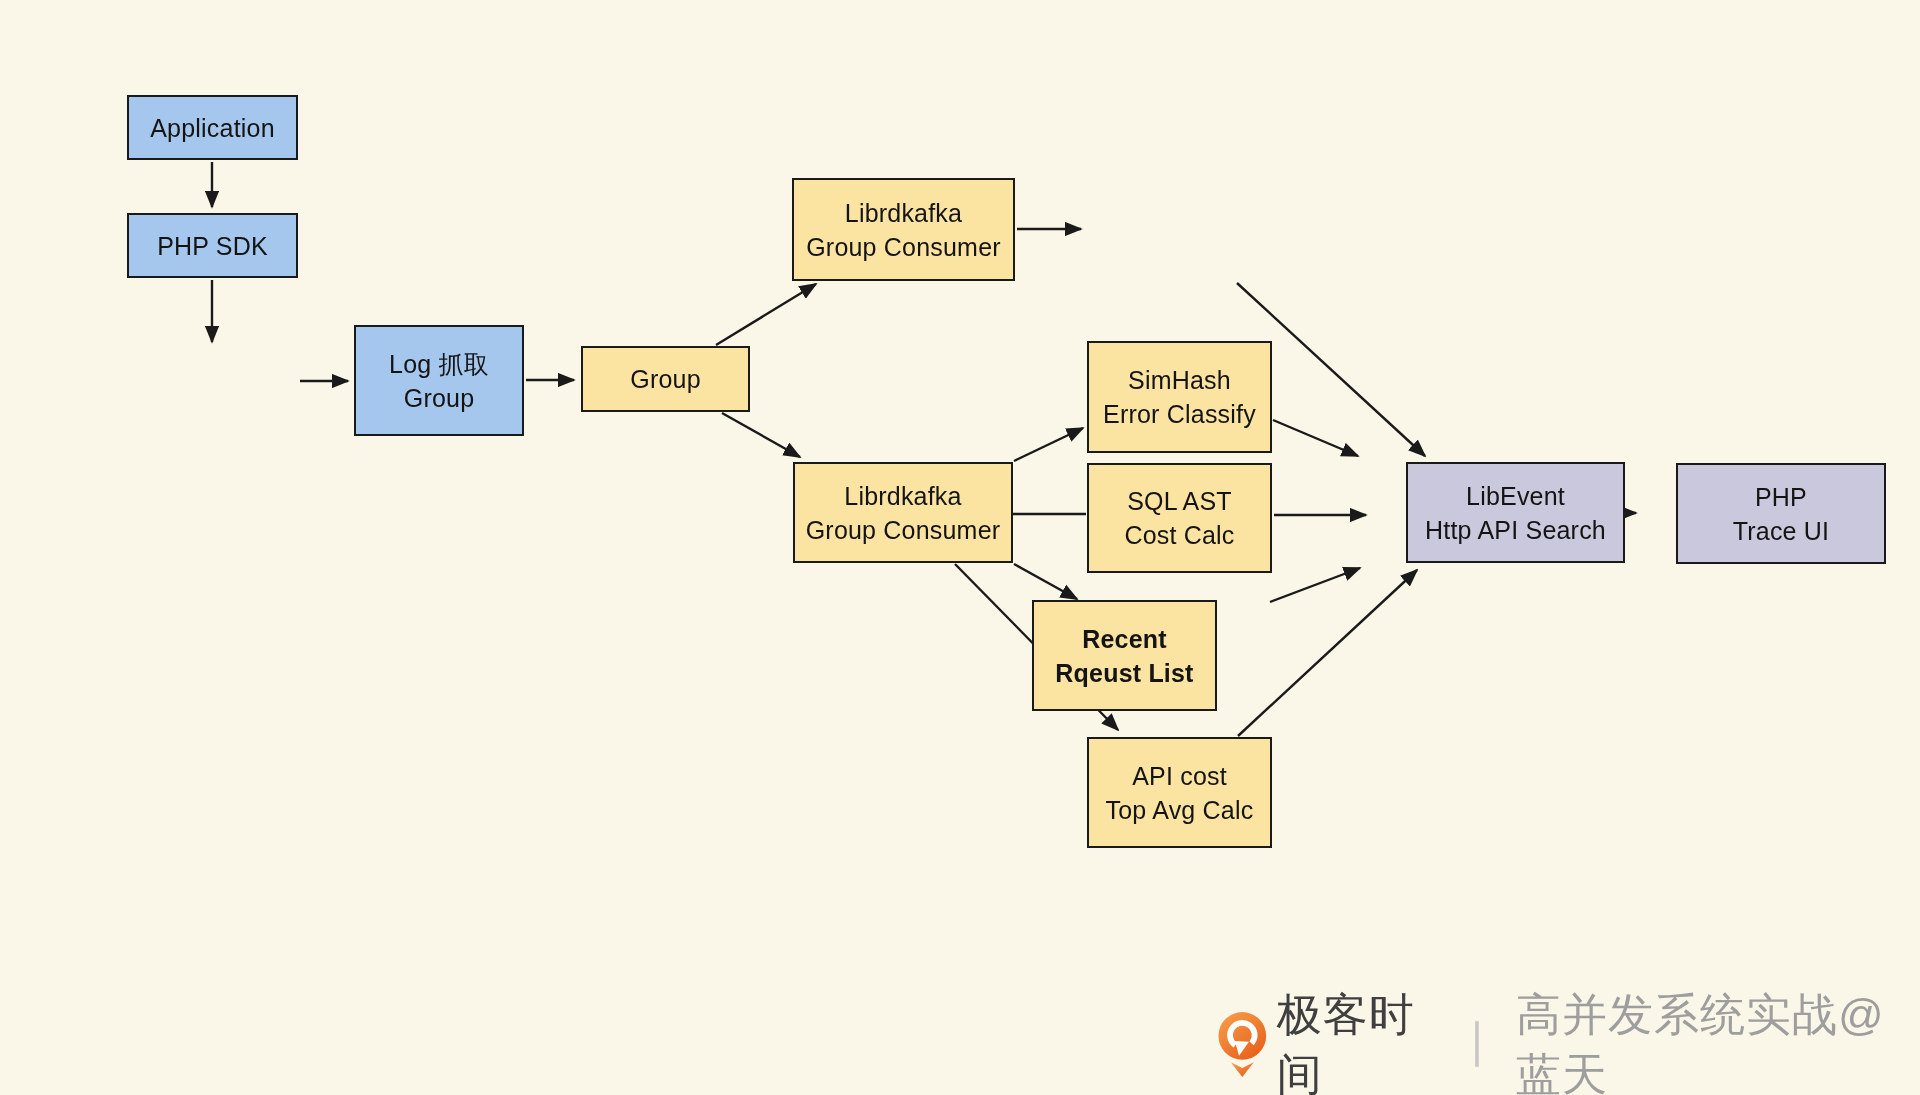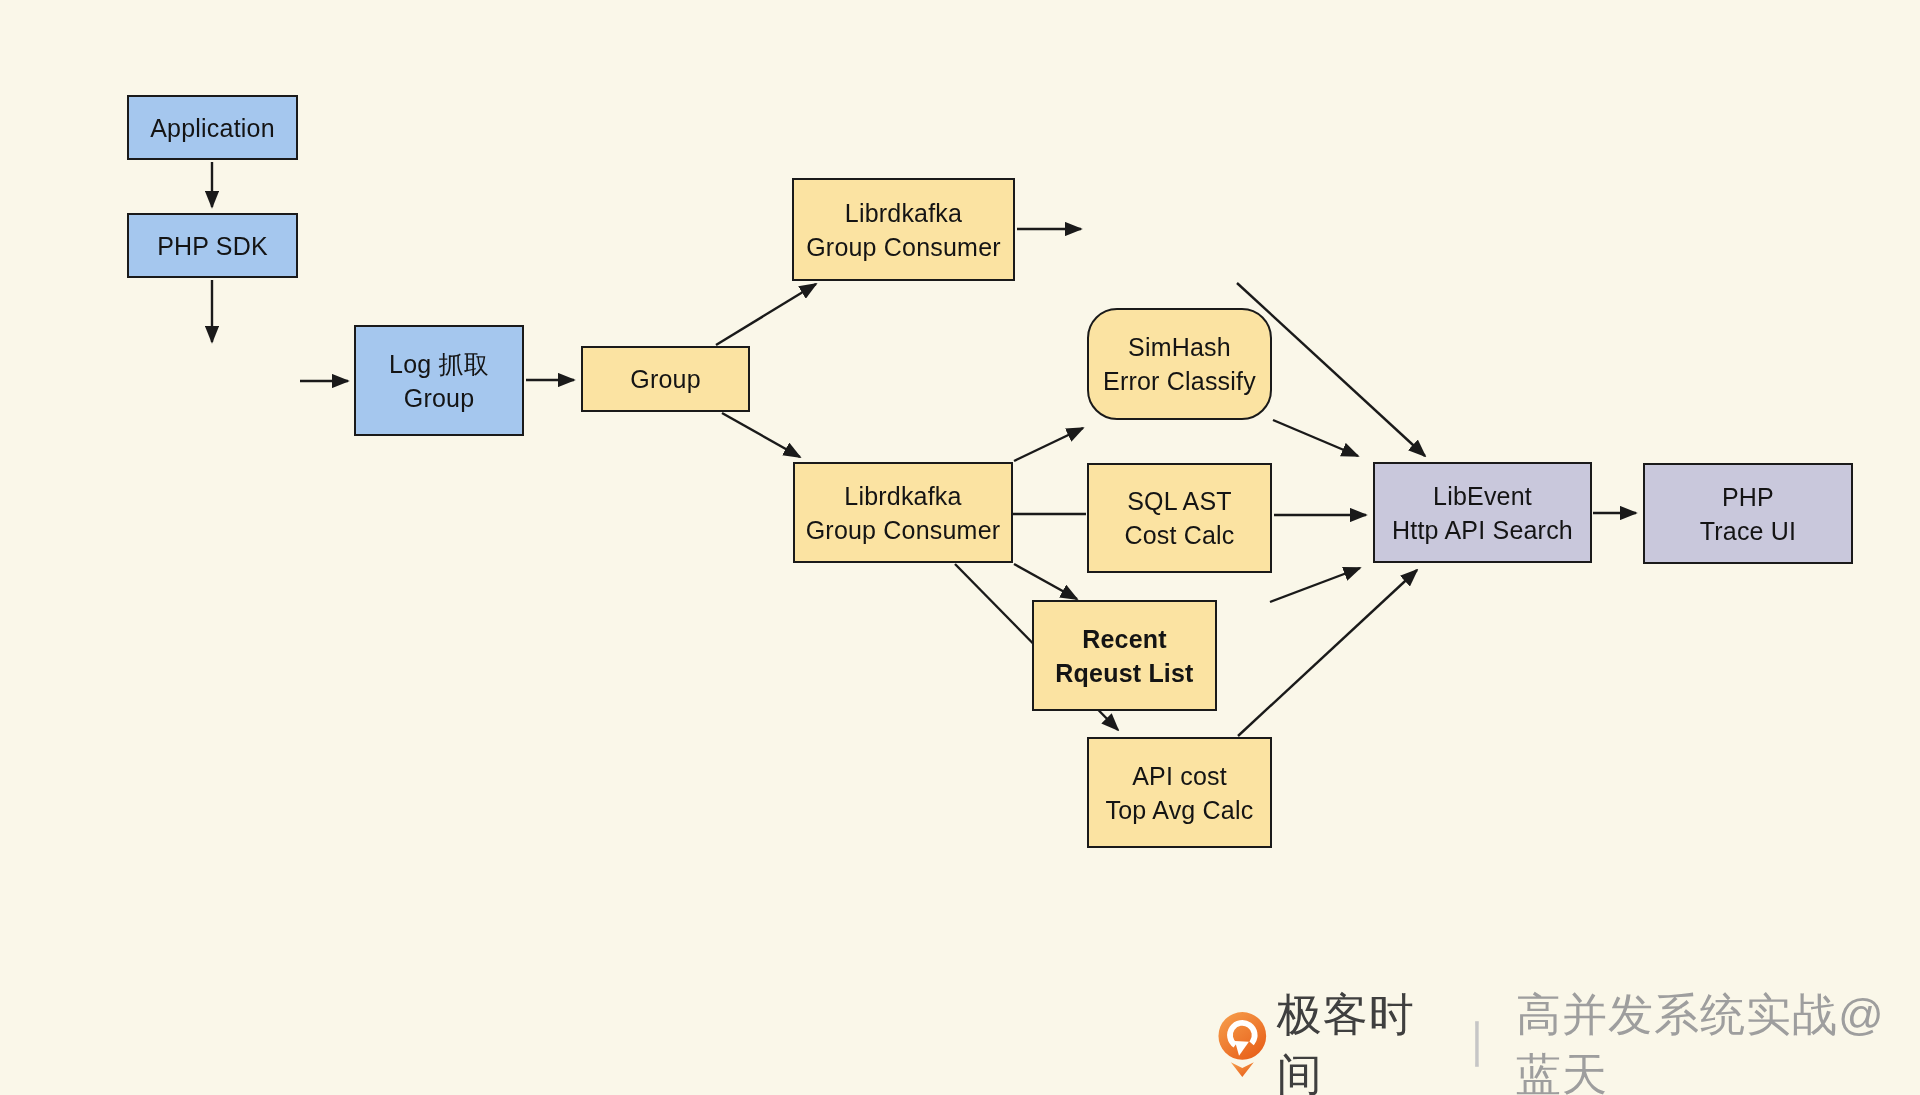--- a/index.html
+++ b/index.html
@@ -14,21 +14,21 @@
   .node{
     position:absolute;box-sizing:border-box;
     border:2.5px solid var(--border,#1A1A1A);
     display:flex;align-items:center;justify-content:center;
     text-align:center;white-space:pre-line;
     font-size:25px;line-height:34px;color:#141414;
     letter-spacing:0.2px;
   }
   .c-blue{background:var(--blue,#A5C7EE);}
   .c-yellow{background:var(--yellow,#FBE3A2);}
-  .c-purple{background:var(--purple,#C9C8DC);}
+  .c-purple{background:var(--purple,#C9C8DC);margin-left:33px;}
   .watermark{
     position:absolute;left:1216px;top:1004px;height:82px;
     display:flex;align-items:center;
   }
   .watermark .logo{width:60px;height:78px;margin-right:8px;}
   .watermark .brand{
     font-size:45px;color:#3F3F3F;font-weight:500;letter-spacing:1px;
   }
   .watermark .sep{
     font-size:44px;color:#C6C6C6;font-weight:100;
@@ -68,21 +68,21 @@
     <line x1="1593" y1="513" x2="1636" y2="513" marker-end="url(#ah)"></line>
   </svg>
 
   <div class="node c-blue" style="left:127px;top:95px;width:171px;height:65px;">Application</div>
   <div class="node c-blue" style="left:127px;top:213px;width:171px;height:65px;">PHP SDK</div>
   <div class="node c-blue" style="left:354px;top:325px;width:170px;height:111px;">Log 抓取
 Group</div>
   <div class="node c-yellow" style="left:581px;top:346px;width:169px;height:66px;">Group</div>
   <div class="node c-yellow" style="left:792px;top:178px;width:223px;height:103px;">Librdkafka
 Group Consumer</div>
-  <div class="node c-yellow" style="left:1087px;top:308px;width:185px;height:112px;border-radius:30px;">SimHash
+  <div class="node c-yellow" style="left:1087px;top:341px;width:185px;height:112px;">SimHash
 Error Classify</div>
   <div class="node c-yellow" style="left:793px;top:462px;width:220px;height:101px;">Librdkafka
 Group Consumer</div>
   <div class="node c-yellow" style="left:1087px;top:463px;width:185px;height:110px;">SQL AST
 Cost Calc</div>
   <div class="node c-yellow" style="left:1032px;top:600px;width:185px;height:111px;font-weight:bold;">Recent
 Rqeust List</div>
   <div class="node c-yellow" style="left:1087px;top:737px;width:185px;height:111px;">API cost
 Top Avg Calc</div>
   <div class="node c-purple" style="left:1373px;top:462px;width:219px;height:101px;">LibEvent

